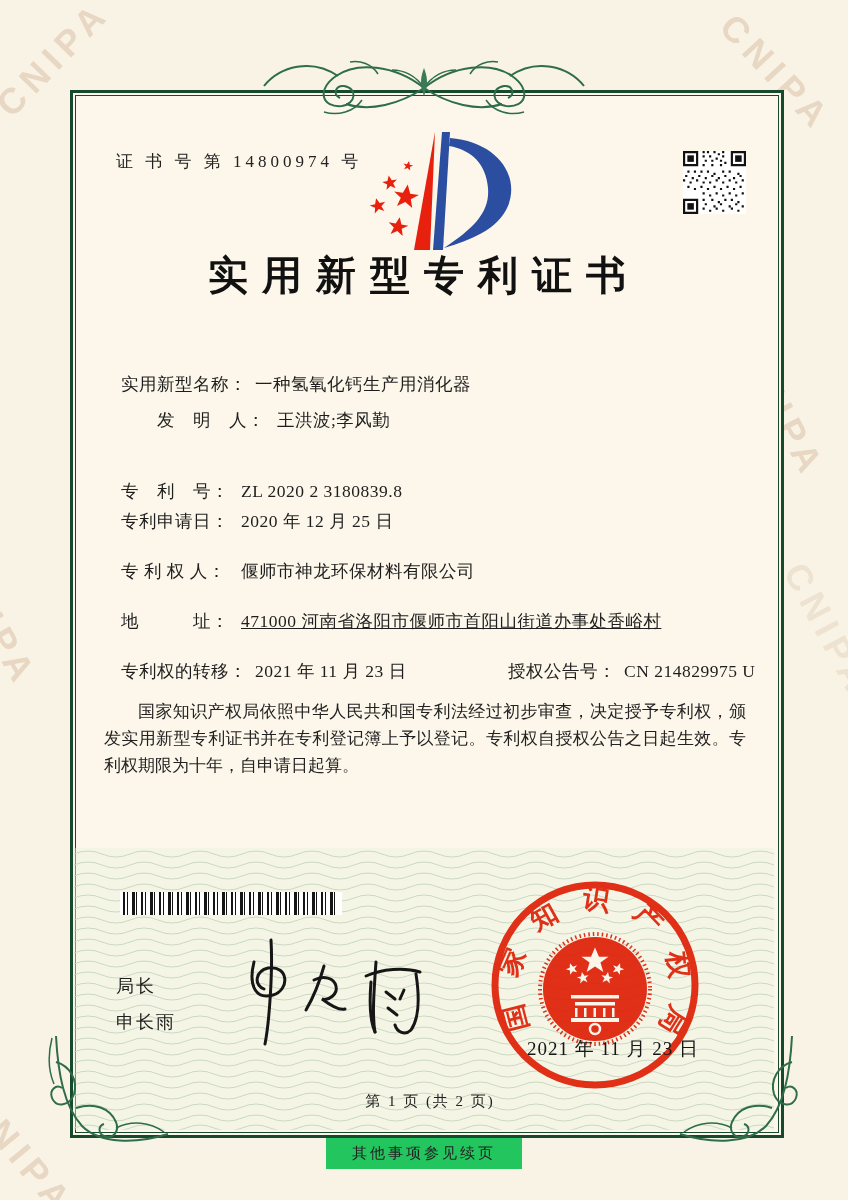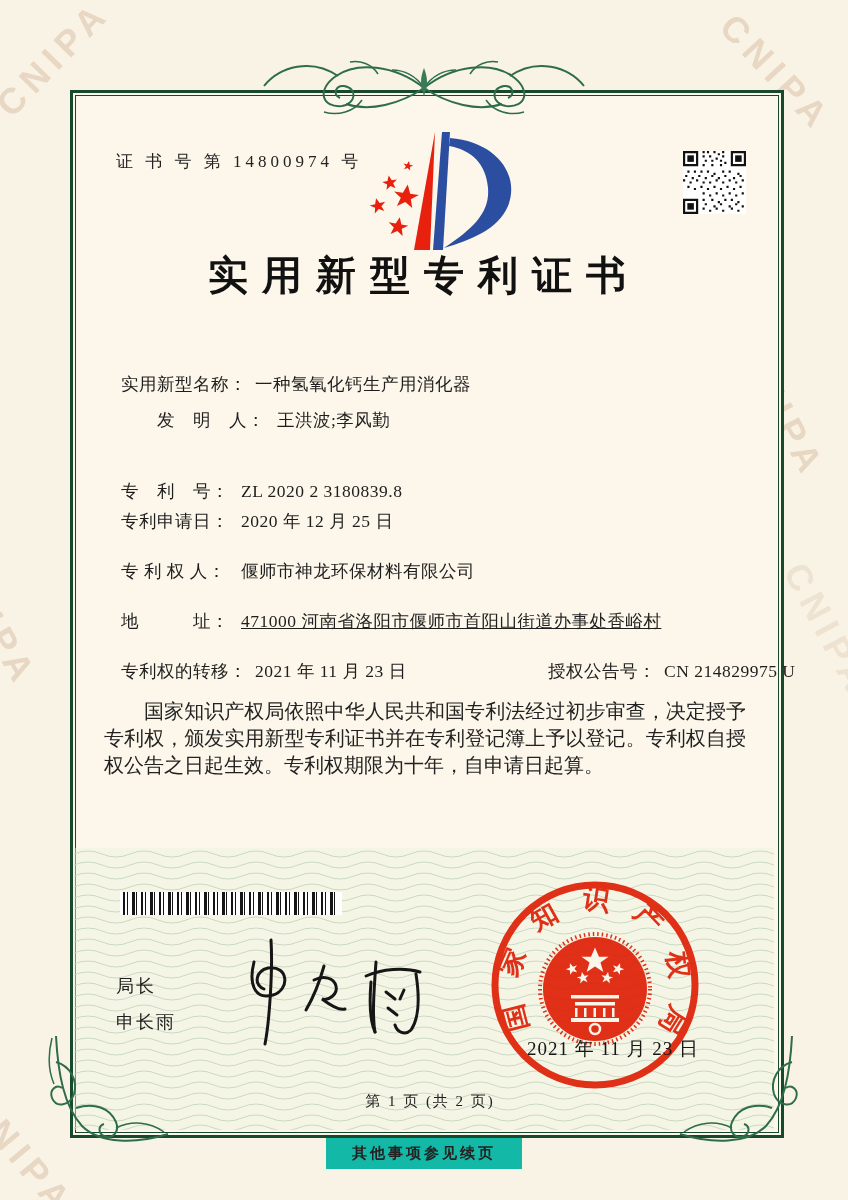--- a/index.html
+++ b/index.html
@@ -17,37 +17,37 @@
   .frame{position:absolute;left:70px;top:90px;width:708px;height:1042px;
     border:3px solid #174a2c;background:#fcf7ea;}
   .frame-inner{position:absolute;inset:2px;border:1px solid #174a2c;}
   .abs{position:absolute;}
   .cert-no{left:116px;top:150px;font-size:17px;letter-spacing:4px;color:#222;}
   .title{left:0;right:0;top:248px;text-align:center;font-size:40px;font-weight:bold;
     letter-spacing:14px;color:#111;}
   .row{position:absolute;left:121px;font-size:17.5px;letter-spacing:.5px;white-space:nowrap;}
   .row .lbl{display:inline-block;min-width:112px;}
   .row .val{margin-left:8px;}
-  .grant2{position:absolute;left:387px;top:0;margin-left:40px;}
-  .paras{position:absolute;left:104px;top:698px;width:642px;font-size:20px;
+  .grant2{position:absolute;left:387px;top:0;}
+  .paras{position:absolute;left:104px;top:698px;width:642px;font-size:17px;
     line-height:27px;text-align:justify;color:#222;}
   .paras p{margin:0;text-indent:2em;}
   .barcode{position:absolute;left:120px;top:892px;width:216px;height:23px;background:#fff;
     padding:0 3px;
   }
   .barcode-bars{width:100%;height:100%;
     background:repeating-linear-gradient(90deg,
       #151515 0 2px,transparent 2px 4px,#151515 4px 5px,transparent 5px 9px,
       #151515 9px 12px,transparent 12px 13px,#151515 13px 14px,transparent 14px 18px);
   }
   .signer{position:absolute;left:116px;top:968px;font-size:18px;line-height:36px;letter-spacing:2px;}
   .seal-date{position:absolute;left:527px;top:1036px;font-size:19px;letter-spacing:1px;color:#161616;z-index:6;}
   .page-info{position:absolute;left:0;right:8px;top:1092px;text-align:center;font-size:15px;letter-spacing:2px;color:#222;padding-left:20px;}
   .note{position:absolute;left:50%;top:1138px;transform:translateX(-50%);
-    background:#14b8a6;padding:6px 26px;font-size:15px;letter-spacing:3px;color:#222;font-weight:bold;}
+    background:#22c55e;padding:6px 26px;font-size:15px;letter-spacing:3px;color:#222;}
   svg{display:block;}
 </style>
 </head>
 <body>
 
 <span class="wm" style="left:-12px;top:96px;transform:rotate(-46deg);">CNIPA</span>
 <span class="wm" style="left:268px;top:258px;transform:rotate(-42deg);opacity:.55;">CNIPA</span>
 <span class="wm" style="left:742px;top:6px;transform:rotate(47deg);">CNIPA</span>
 <span class="wm" style="left:766px;top:338px;transform:rotate(62deg);">CNIPA</span>
 <span class="wm" style="left:-26px;top:548px;transform:rotate(60deg);">CNIPA</span>

